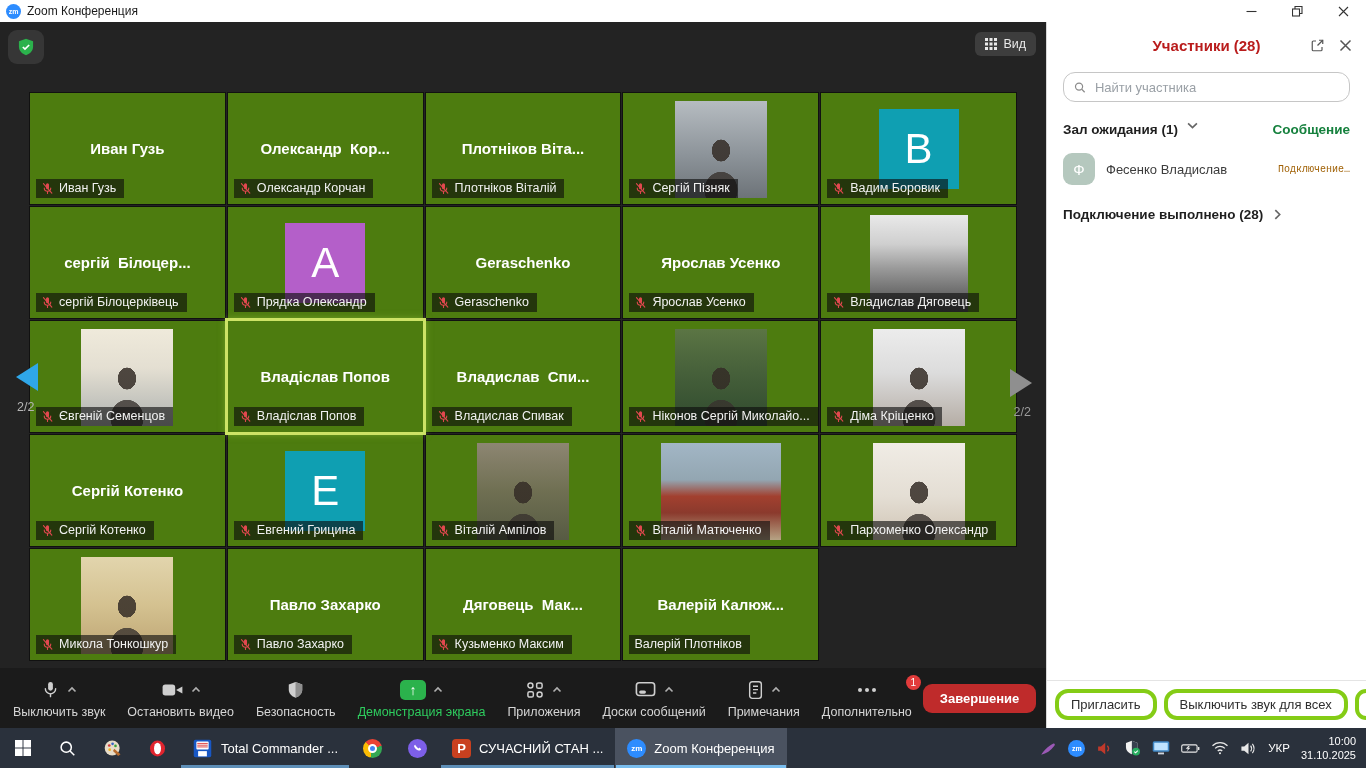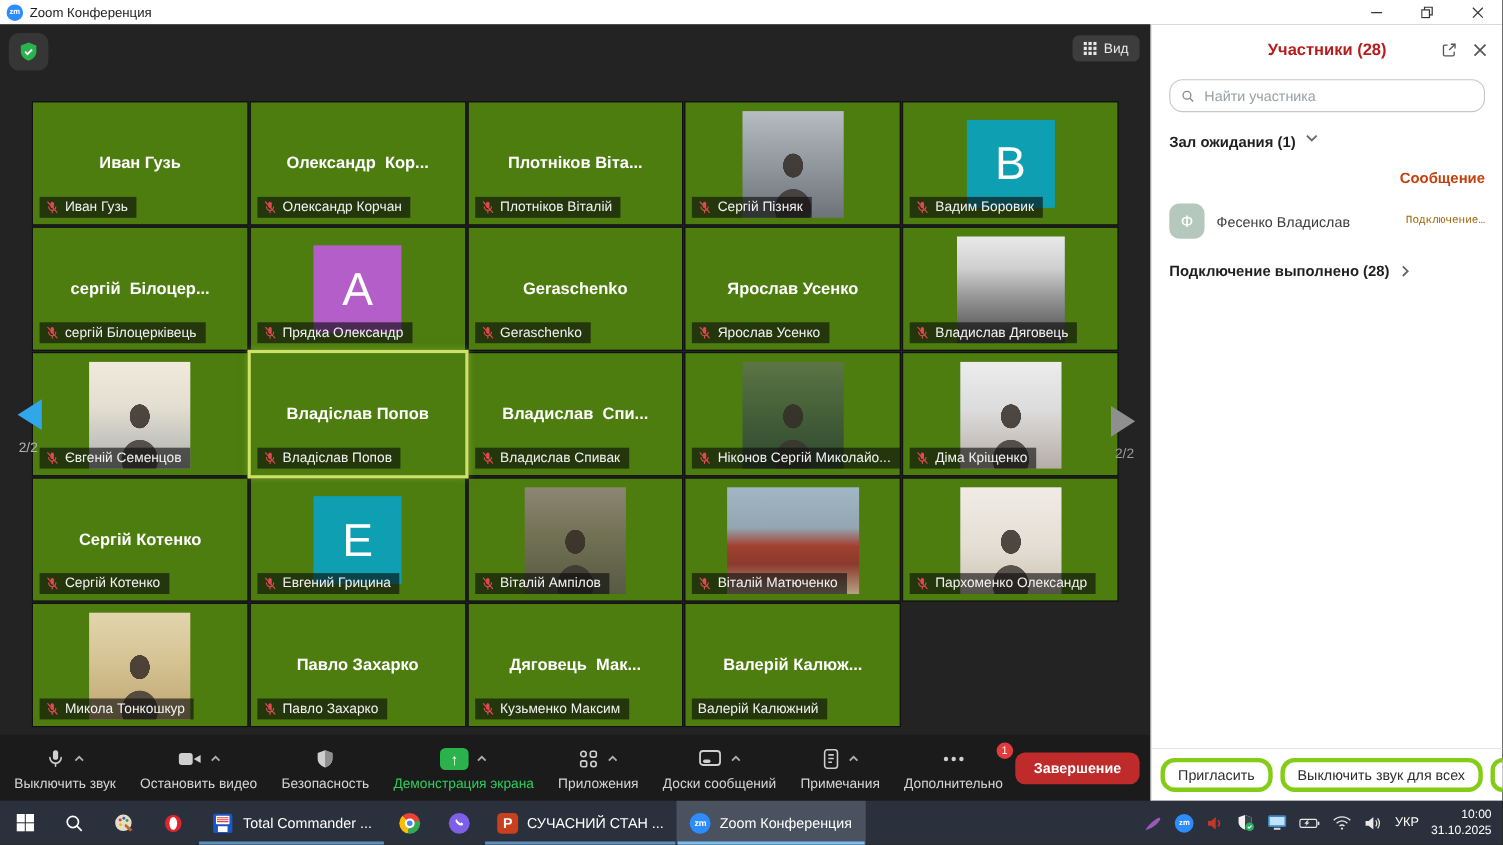--- a/index.html
+++ b/index.html
@@ -77,21 +77,21 @@
   .p-header{position:relative;height:46px;display:flex;align-items:center;justify-content:center;
             font-weight:bold;font-size:15px;color:#b91c1c;}
   .p-hicons{position:absolute;right:14px;display:flex;gap:14px;align-items:center;}
   .p-search{margin:4px 16px 0;height:30px;border:1px solid #c6c6c6;border-radius:12px;display:flex;
             align-items:center;padding:0 10px;gap:7px;box-sizing:border-box;}
   .p-search input{border:none;outline:none;font-size:13px;width:100%;color:#333;
                   font-family:"Liberation Sans",sans-serif;}
   .p-search input::placeholder{color:#9aa0a6;}
   .p-wait{margin:20px 16px 0;display:flex;align-items:flex-start;gap:9px;font-size:13.5px;
           font-weight:bold;color:#1f1f1f;}
-  .msg-link{margin-left:auto;color:#c2410c;font-weight:bold;font-size:13.5px;cursor:default;margin-top:32px;}
+  .msg-link{margin-left:auto;color:#15803d;font-weight:bold;font-size:13.5px;cursor:default;}
   .p-participant{margin:16px 16px 0;display:flex;align-items:center;gap:11px;}
   .p-avatar{width:32px;height:32px;border-radius:9px;background:#b5c8be;color:#fff;font-size:15px;
             display:flex;align-items:center;justify-content:center;flex:none;}
   .p-name{font-size:13px;color:#3c3c3c;}
   .p-status{margin-left:auto;font-size:10px;color:#a16207;font-family:Liberation Mono, monospace;}
   .p-joined{margin:22px 16px 0;font-size:13.5px;font-weight:bold;color:#1f1f1f;display:flex;
             align-items:center;gap:11px;}
   .p-footer{position:absolute;bottom:0;left:0;right:0;height:47px;border-top:1px solid #e4e4e4;
             display:flex;align-items:center;padding:0 8px;gap:7px;}
   .pf-btn{border:4px solid #84cc16;border-radius:13px;background:#fff;font-size:13px;color:#2e2e2e;
@@ -490,21 +490,21 @@
               <path d="M12 17.5V21"></path>
               <path d="M4.5 3l15.5 17.5"></path>
             </svg>
           </span>
           <span>Кузьменко Максим</span>
         </div>
       </div>
       <div class="tile">
         <div class="center-name">Валерій Калюж...</div>
         <div class="name-tag">
-          <span>Валерій Калюжний</span>
+          <span>Валерій Плотніков</span>
         </div>
       </div>
     </div>
 
   <div class="nav-prev"></div>
   <div class="nav-prev-label">2/2</div>
   <div class="nav-next"></div>
   <div class="nav-next-label">2/2</div>
 
   <div class="m-toolbar">

